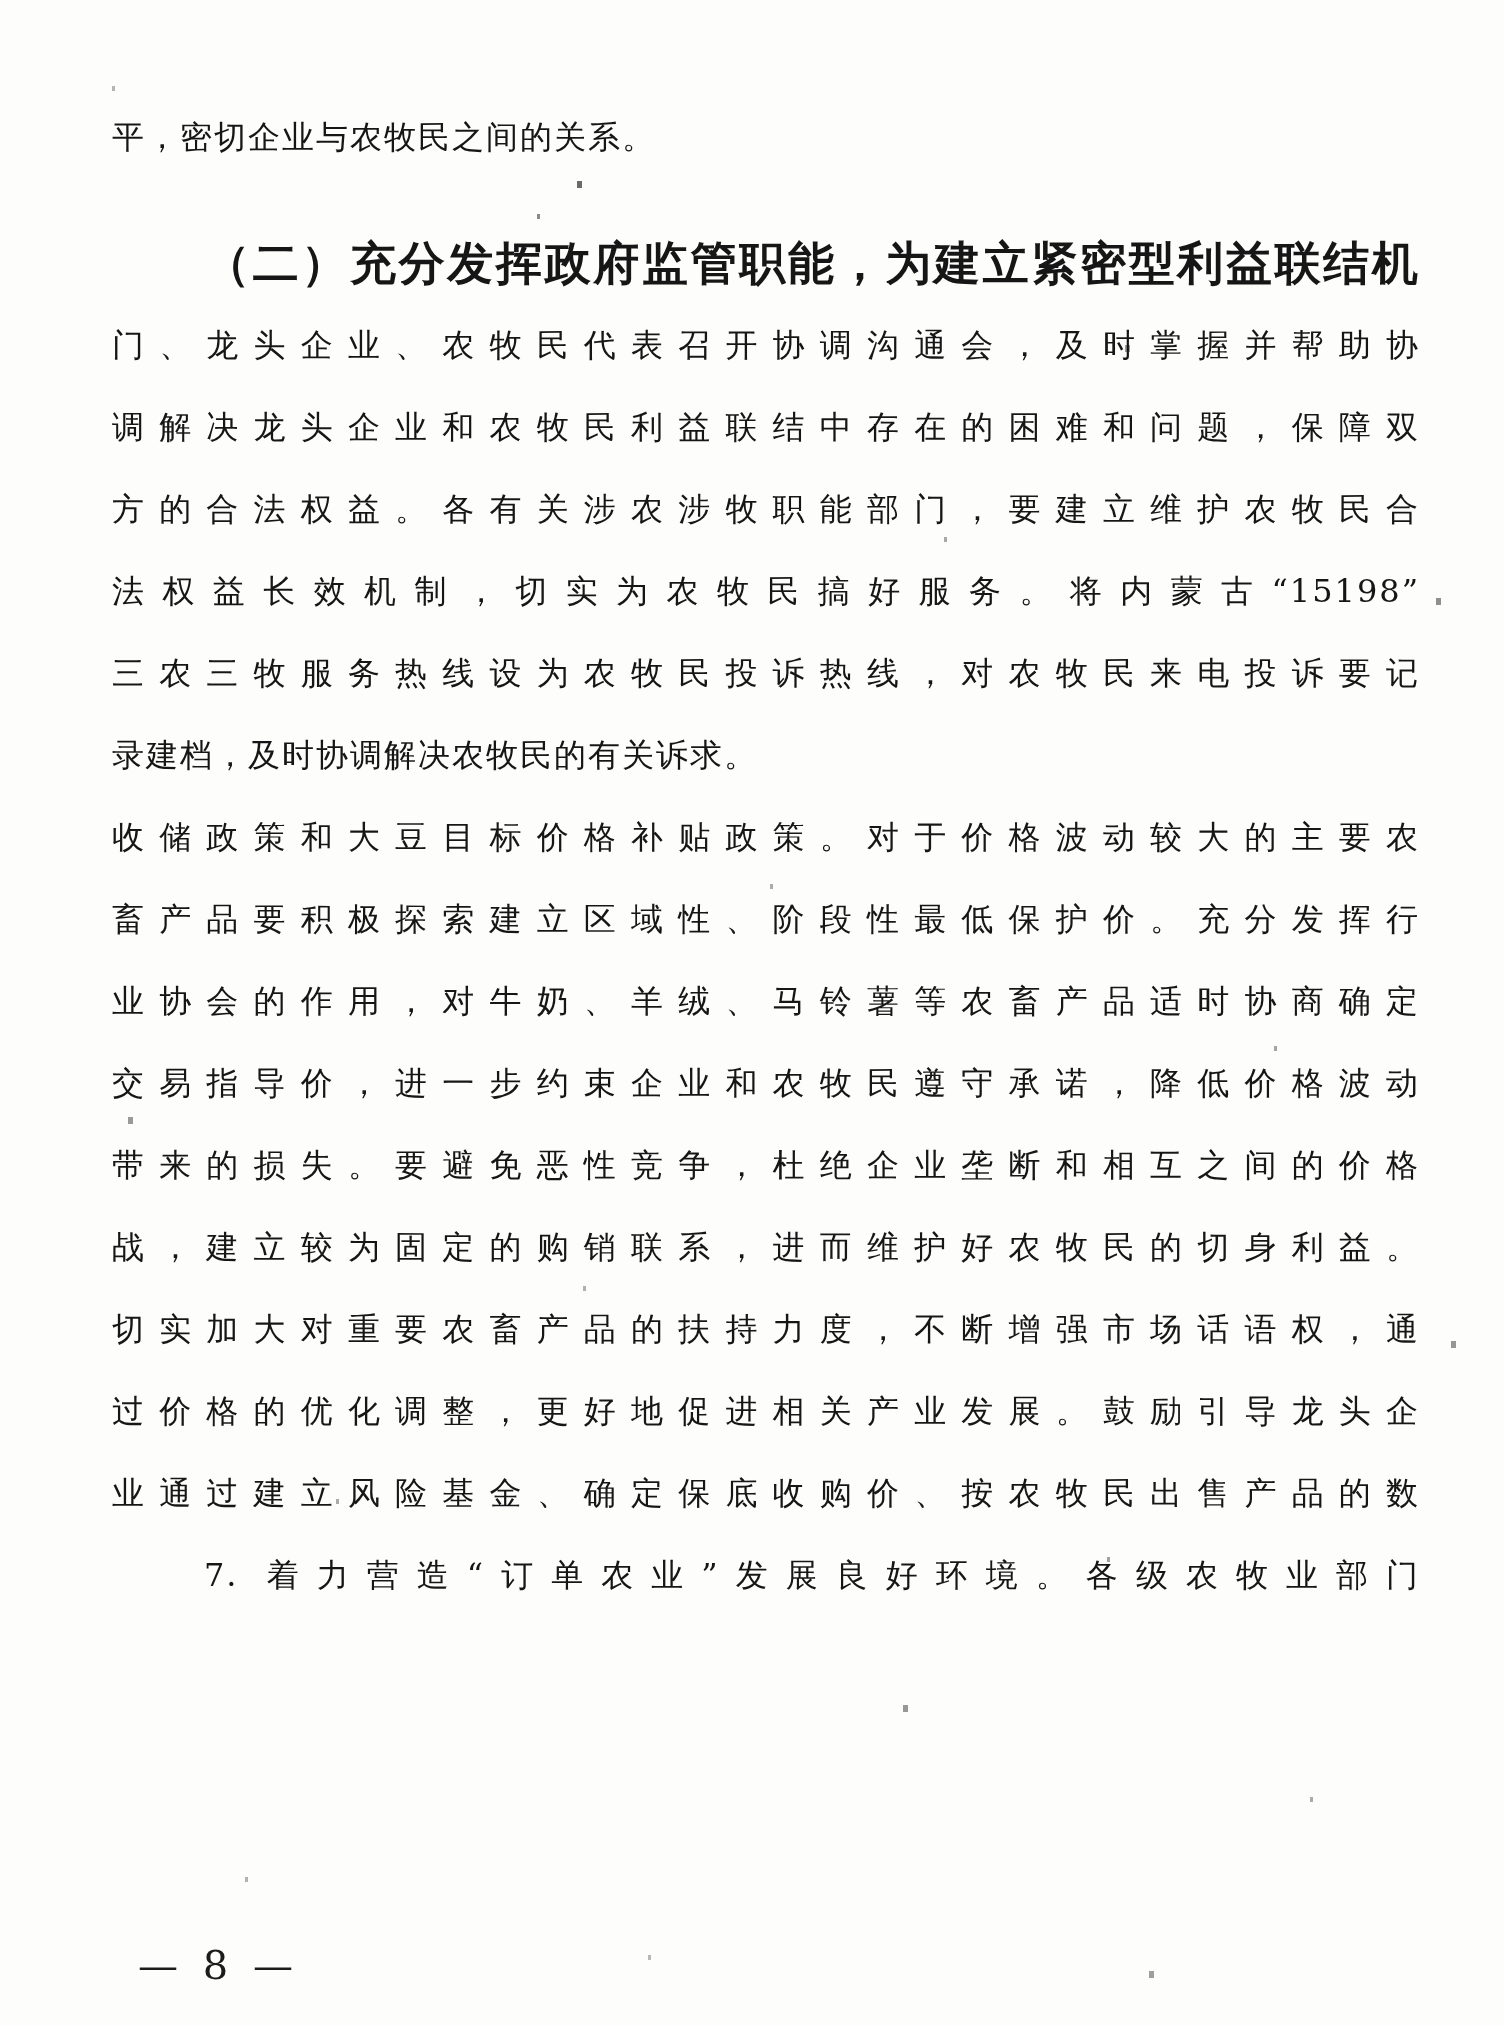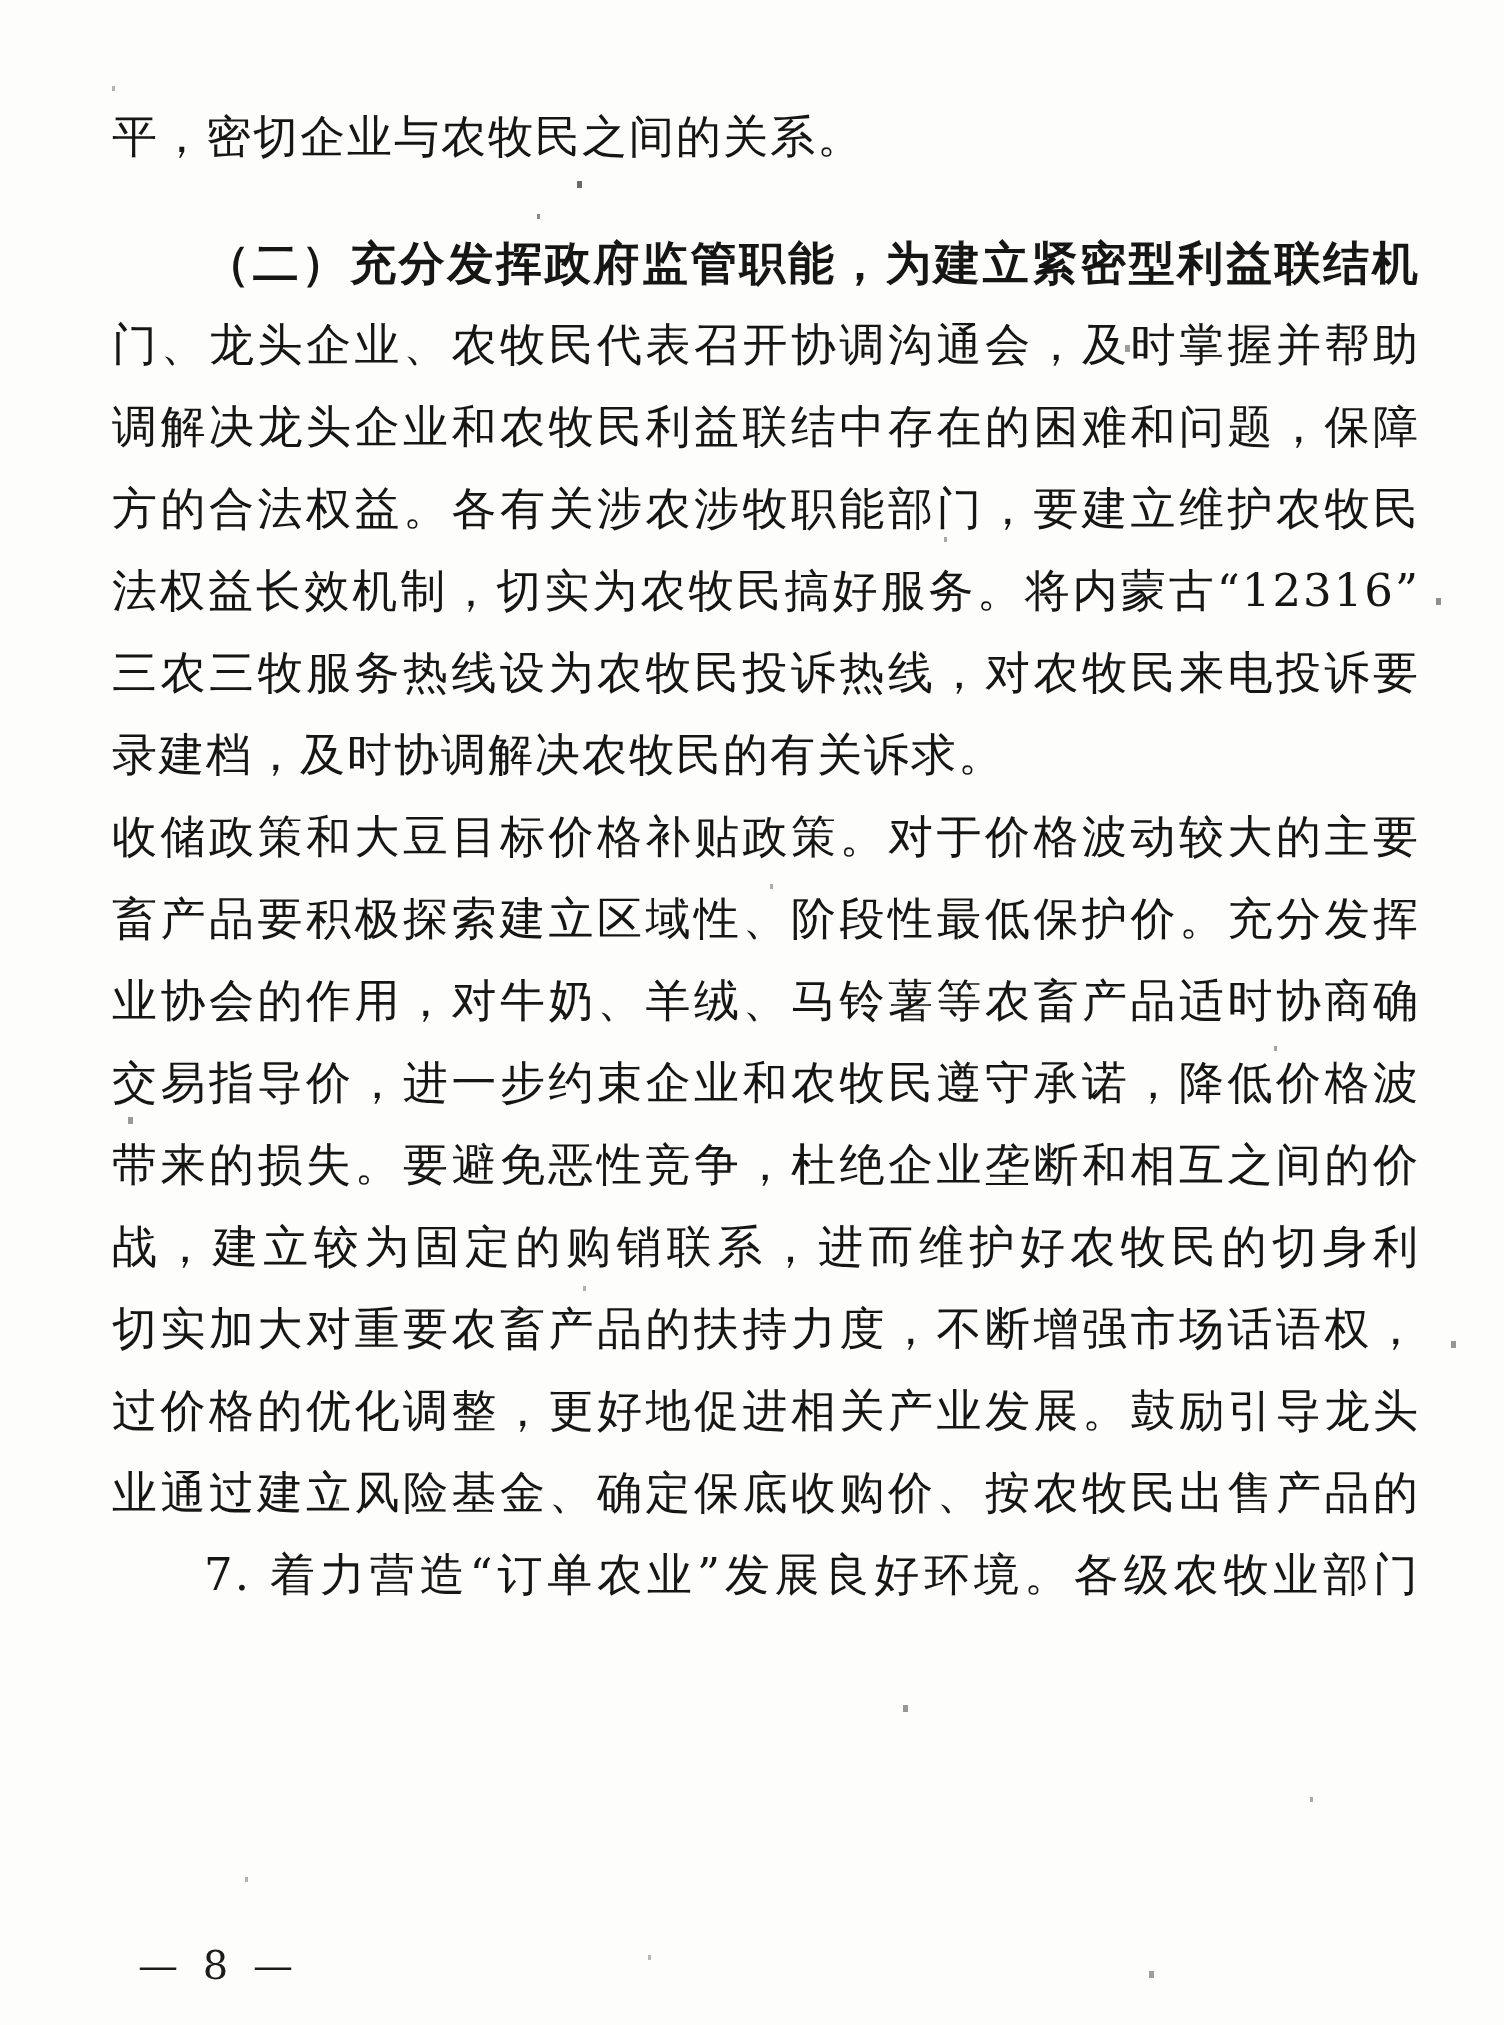--- a/index.html
+++ b/index.html
@@ -55,21 +55,21 @@
 
   .text-block {
     position: relative;
     padding: 96px 84px 0 112px;
   }
 
   .line {
     position: relative;
     height: 82px;
     line-height: 82px;
-    font-size: 45px;
+    font-size: 32px;
     letter-spacing: 2px;
     white-space: nowrap;
     overflow: hidden;
     text-align: left;
   }
   .line.fill {
     white-space: normal;
     text-align: justify;
   }
   .line.fill::after {
@@ -97,21 +97,21 @@
 
 <div class="page">
   <div class="speckles"></div>
 
   <div class="text-block">
       <div class="line">平，密切企业与农牧民之间的关系。</div>
       <div class="line fill indent heading gap-lg">（二）充分发挥政府监管职能，为建立紧密型利益联结机制</div>
       <div class="line fill">门、龙头企业、农牧民代表召开协调沟通会，及时掌握并帮助协</div>
       <div class="line fill">调解决龙头企业和农牧民利益联结中存在的困难和问题，保障双</div>
       <div class="line fill">方的合法权益。各有关涉农涉牧职能部门，要建立维护农牧民合</div>
-      <div class="line fill">法权益长效机制，切实为农牧民搞好服务。将内蒙古“12316”</div>
+      <div class="line fill">法权益长效机制，切实为农牧民搞好服务。将内蒙古“15198”</div>
       <div class="line fill">三农三牧服务热线设为农牧民投诉热线，对农牧民来电投诉要记</div>
       <div class="line">录建档，及时协调解决农牧民的有关诉求。</div>
       <div class="line fill">收储政策和大豆目标价格补贴政策。对于价格波动较大的主要农</div>
       <div class="line fill">畜产品要积极探索建立区域性、阶段性最低保护价。充分发挥行</div>
       <div class="line fill">业协会的作用，对牛奶、羊绒、马铃薯等农畜产品适时协商确定</div>
       <div class="line fill">交易指导价，进一步约束企业和农牧民遵守承诺，降低价格波动</div>
       <div class="line fill">带来的损失。要避免恶性竞争，杜绝企业垄断和相互之间的价格</div>
       <div class="line fill">战，建立较为固定的购销联系，进而维护好农牧民的切身利益。</div>
       <div class="line fill">切实加大对重要农畜产品的扶持力度，不断增强市场话语权，通</div>
       <div class="line fill">过价格的优化调整，更好地促进相关产业发展。鼓励引导龙头企</div>

